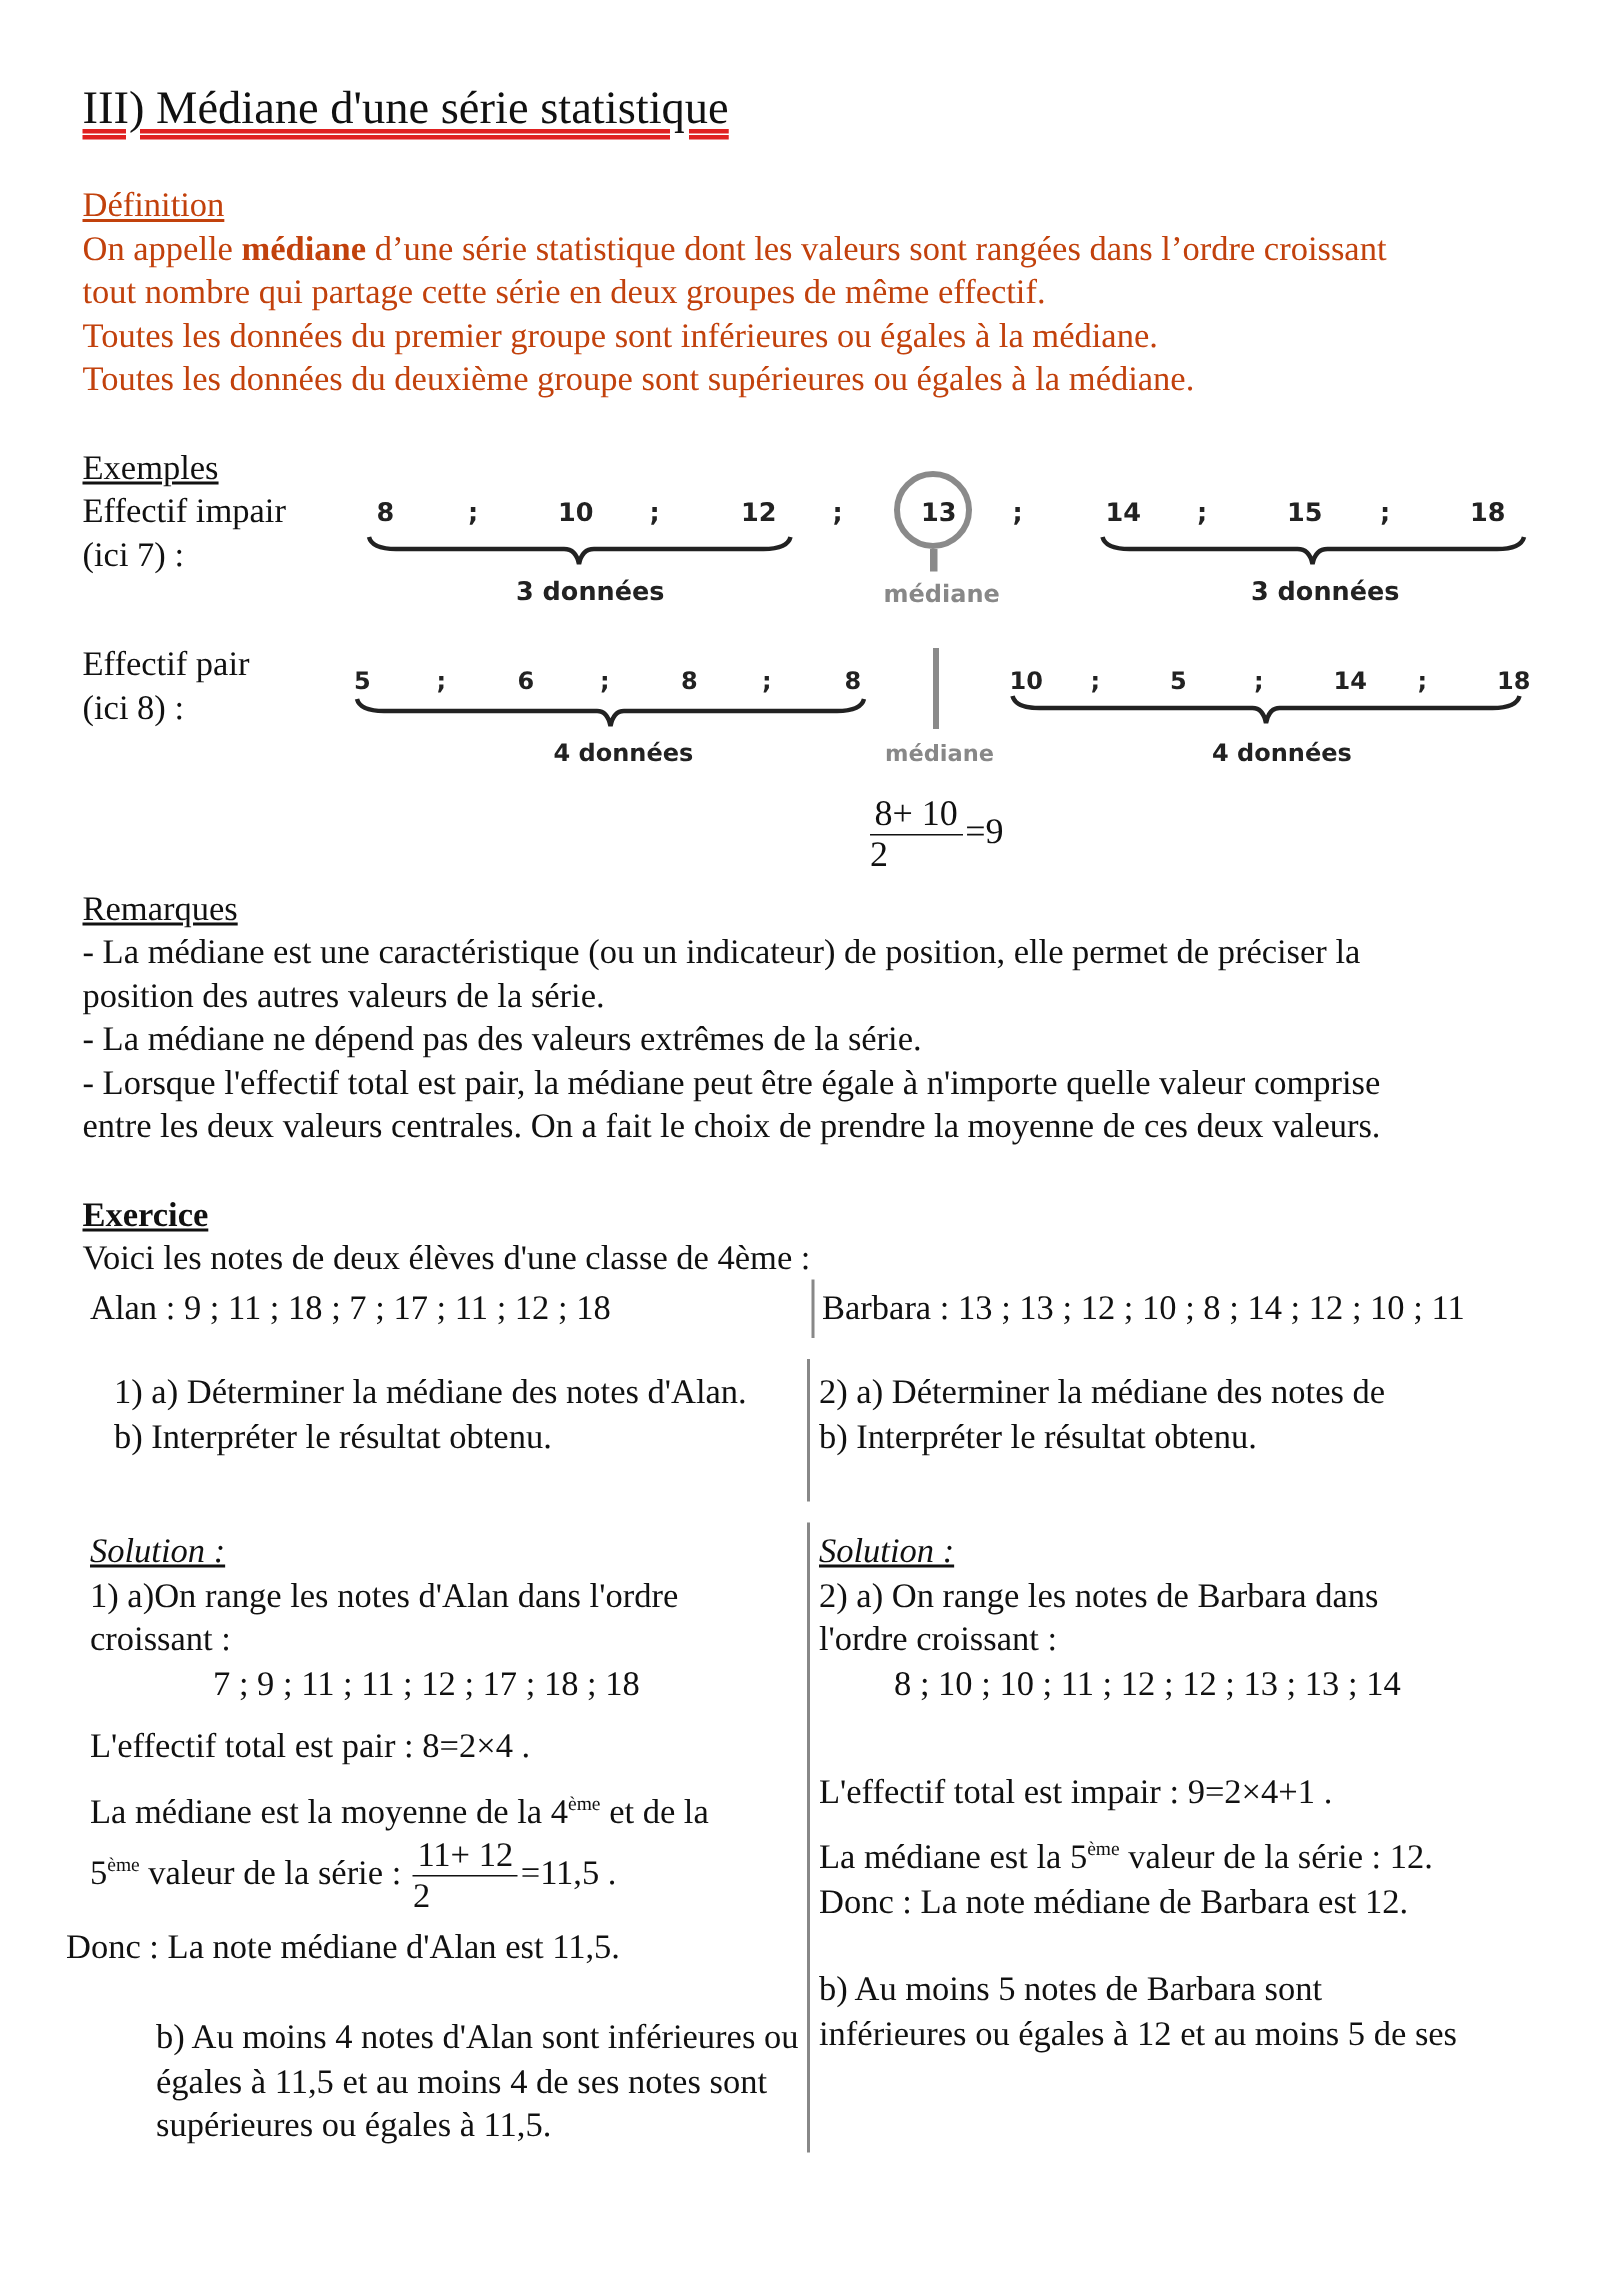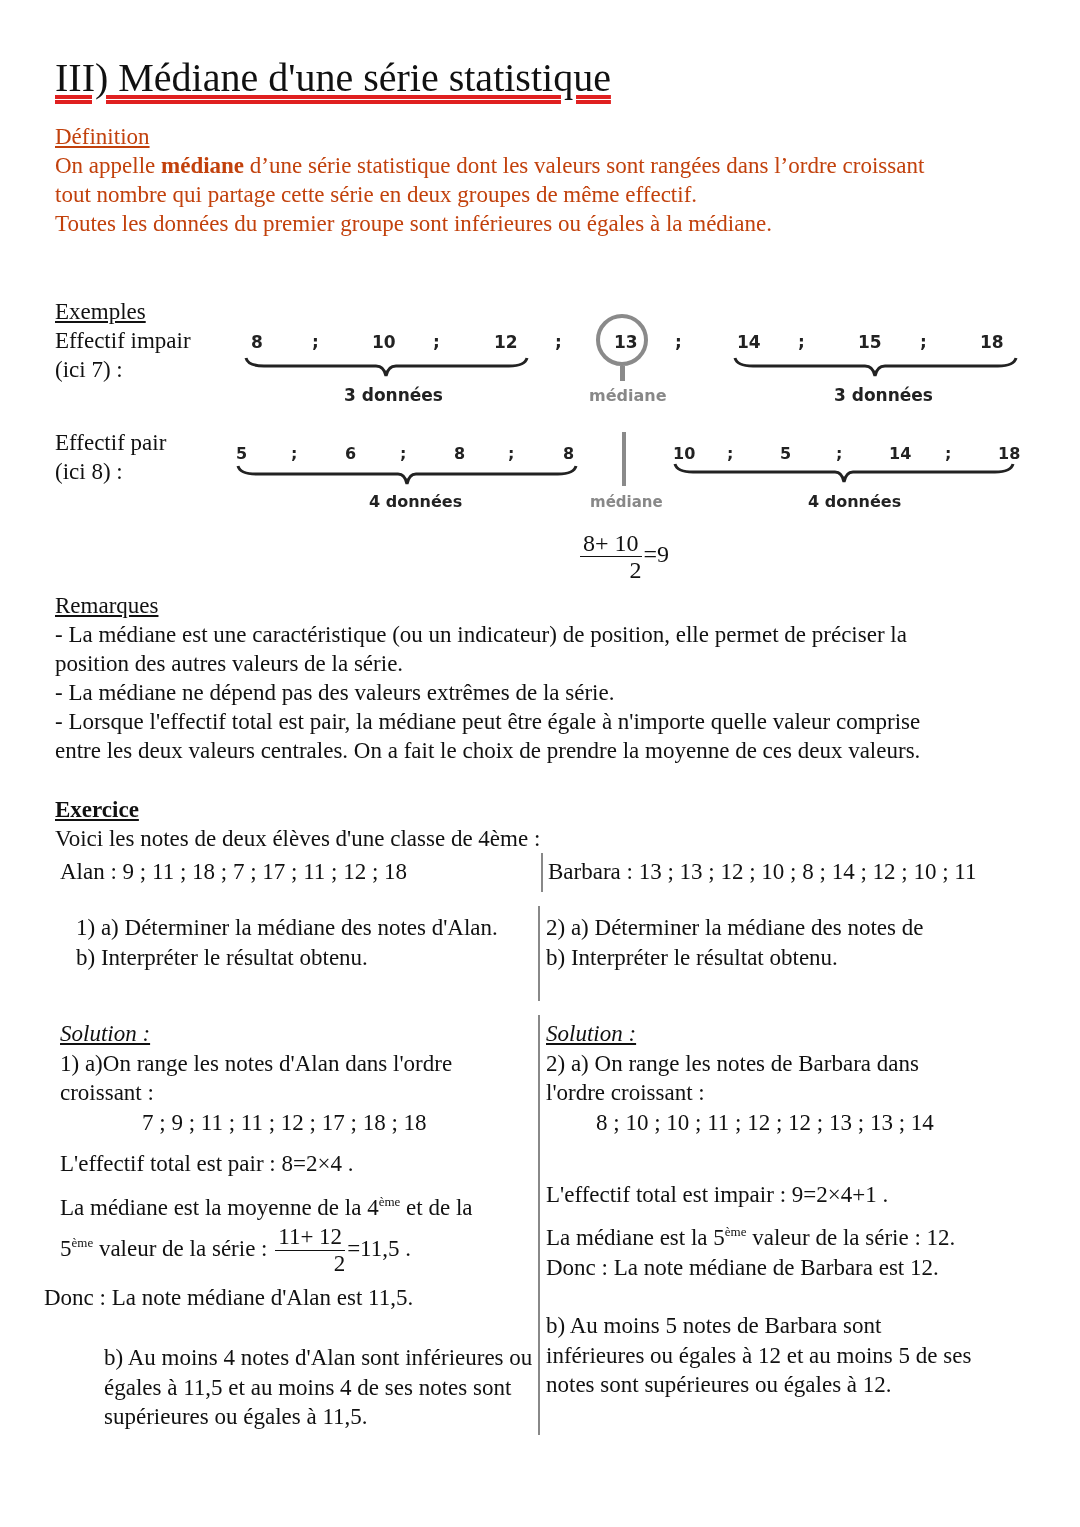--- a/index.html
+++ b/index.html
@@ -1,44 +1,45 @@
 <!DOCTYPE html>
 <html><head>
 <meta charset="utf-8">
 <style>
   html, body { margin: 0; padding: 0; background: #ffffff; }
   body { width: 1080px; height: 1527px; position: relative; overflow: hidden;
          font-family: "Liberation Serif", serif; color: #111111; font-size: 23px; }
   .abs { position: absolute; white-space: nowrap; }
-  .title { left: 55px; top: 54px; font-size: 40px; color: #111; text-decoration: underline;
+  .title { left: 55px; top: 54px; font-size: 31px; color: #111; text-decoration: underline;
            text-decoration-color: #e02020; text-decoration-style: double; text-underline-offset: 4px; }
   .red { color: #c2410c; }
   .u { text-decoration: underline; }
   .line { line-height: 29px; }
   .block { position: absolute; left: 55px; }
   .diag { font-family: "DejaVu Sans", sans-serif; font-size: 17px; color: #222; font-weight: bold; }
   .diag-light { font-family: "DejaVu Sans", sans-serif; font-size: 16px; color: #888; font-weight: bold; }
   .brace { position: absolute; }
-  .frac { display: inline-flex; flex-direction: column; align-items: flex-end; vertical-align: middle; margin: 0 2px; }
+  .frac { display: inline-flex; flex-direction: column; align-items: flex-start; vertical-align: middle; margin: 0 2px; }
   .frac .num { border-bottom: 1.5px solid #111; padding: 0 3px; line-height: 26px; }
   .frac .den { line-height: 26px; }
   .vsep { position: absolute; width: 1.5px; background: #888; }
   sup { font-size: 13px; vertical-align: super; line-height: 0; }
   .col-text { position: absolute; line-height: 29.5px; white-space: nowrap; }
 </style>
 </head>
 <body>
 
 <div class="abs title">III) Médiane d'une série statistique</div>
 
 <div class="block red line" style="top:122px;">
   <div class="u">Définition</div>
   <div><span>On appelle </span><b>médiane</b><span> d’une série statistique dont les valeurs sont rangées dans l’ordre croissant</span></div>
   <div>tout nombre qui partage cette série en deux groupes de même effectif.</div>
   <div>Toutes les données du premier groupe sont inférieures ou égales à la médiane.</div>
+  <div>Toutes les données du deuxième groupe sont supérieures ou égales à la médiane.</div>
 </div>
 
 <div class="block line" style="top:297px;">
   <div class="u">Exemples</div>
   <div>Effectif impair</div>
   <div>(ici 7) :</div>
   <div style="height:44px"></div>
   <div>Effectif pair</div>
   <div>(ici 8) :</div>
 </div>
@@ -167,14 +168,13 @@
   <div style="padding-left:50px;">8 ; 10 ; 10 ; 11 ; 12 ; 12 ; 13 ; 13 ; 14</div>
 </div>
 <div class="abs" style="left:546px;top:1165px;margin-top:17px;">L'effectif total est impair :  9=2×4+1 .</div>
 <div class="col-text" style="left:546px;top:1223px;">
   <div><span>La médiane est la 5</span><sup>ème</sup><span> valeur de la série : 12.</span></div>
   <div>Donc : La note médiane de Barbara est 12.</div>
 </div>
 <div class="col-text" style="left:546px;top:1311px;">
   <div>b) Au moins 5 notes de Barbara sont</div>
   <div>inférieures ou égales à 12 et au moins 5 de ses</div>
-  <div>notes sont supérieures ou égales à 12.</div>
 </div>
 
 </body></html>

